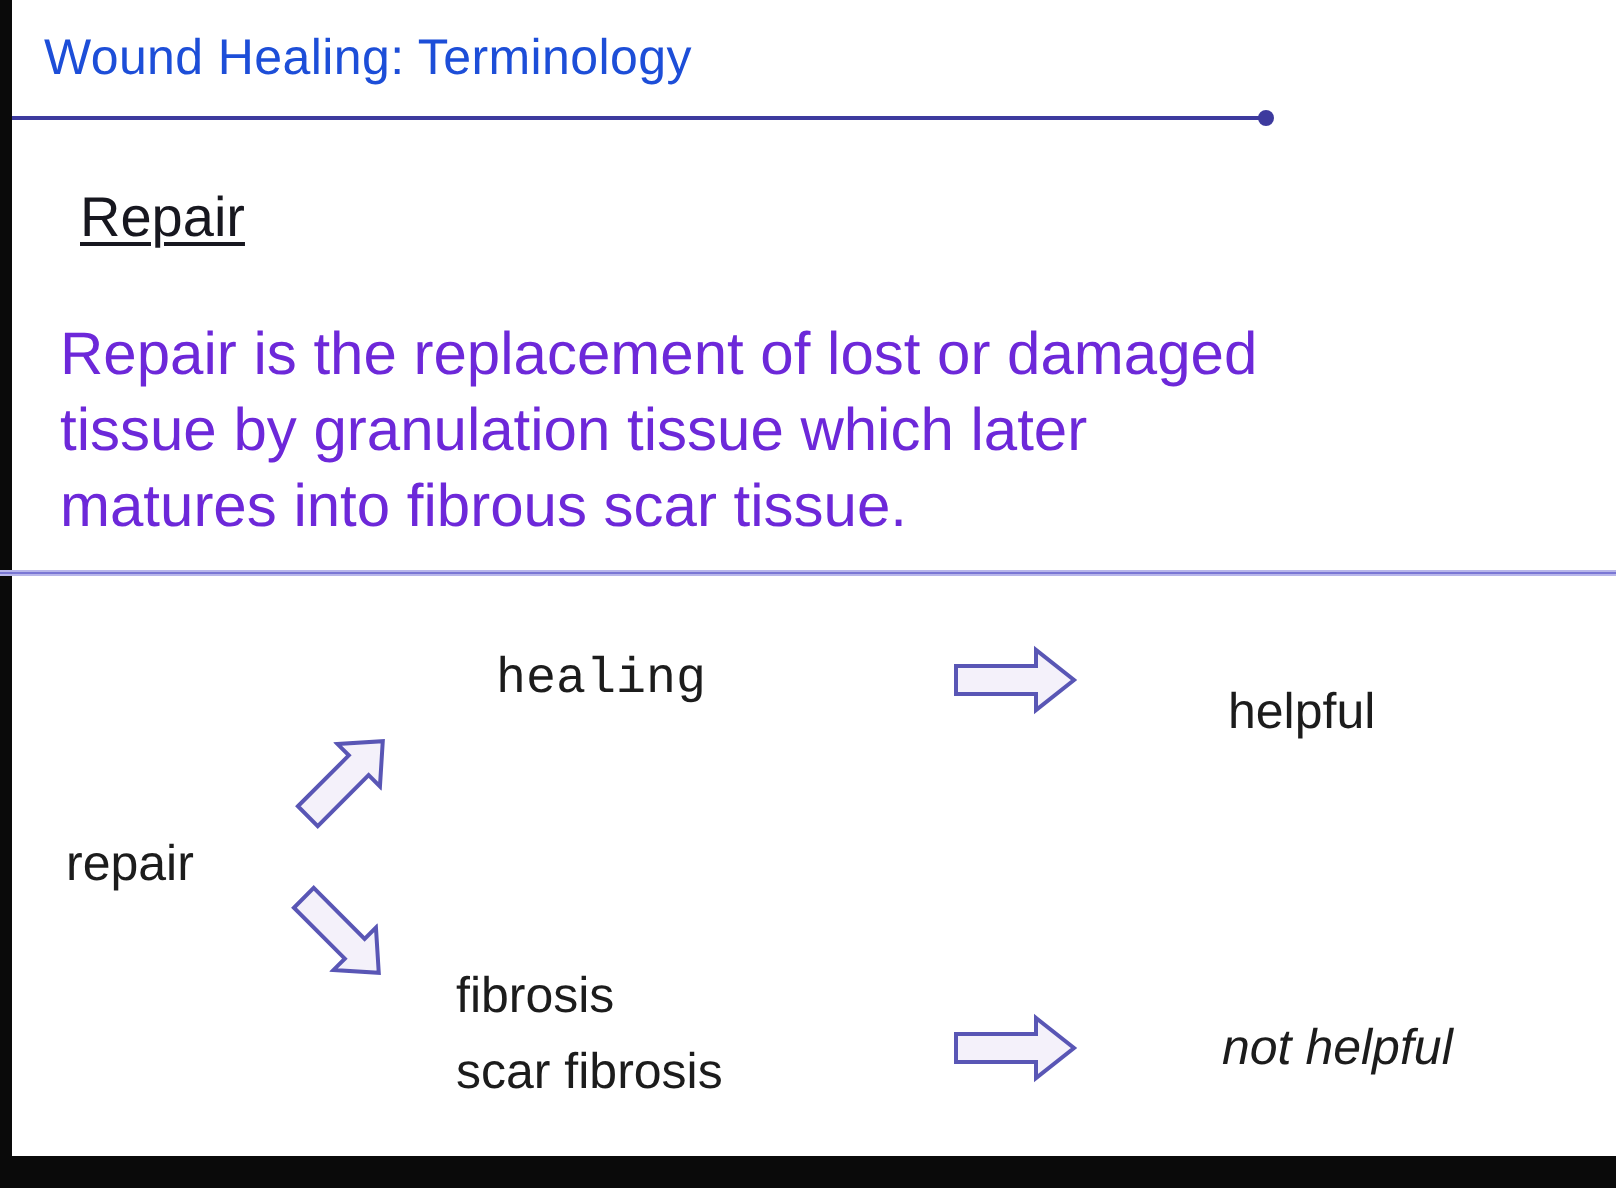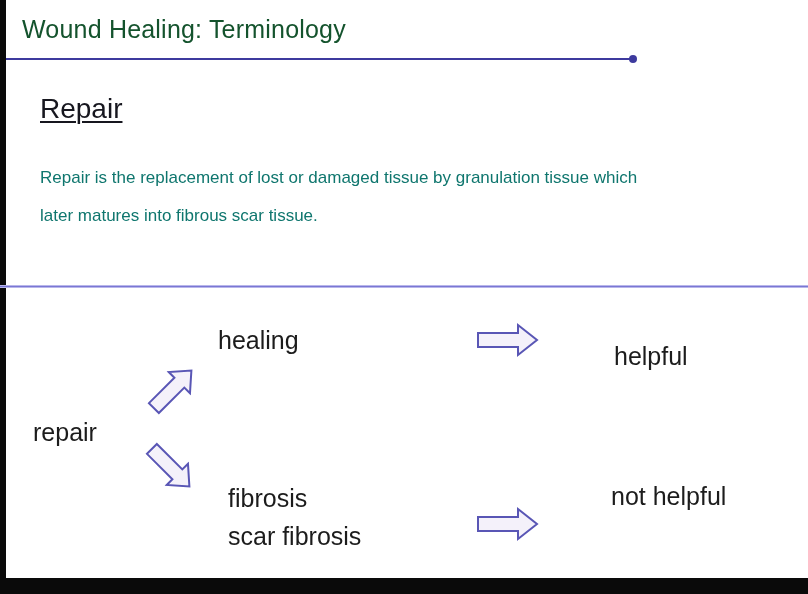--- a/index.html
+++ b/index.html
@@ -18,21 +18,21 @@
     color:var(--text);
     position:relative;
     overflow:hidden;
   }
   .abs{position:absolute;}
   .left-bar{left:0;top:0;width:6px;height:594px;background:var(--letterbox);}
   .bottom-bar{left:0;top:578px;width:808px;height:16px;background:var(--letterbox);}
   .slide-title{
     left:22px;top:13px;
     font-size:25px;line-height:32px;
-    color:#14532d;letter-spacing:0.2px;
+    color:#1d4ed8;letter-spacing:0.2px;
     white-space:nowrap;
   }
   .title-rule{
     left:6px;top:58px;width:628px;height:0;
     border-top:2px solid var(--accent-line);
   }
   .title-rule .dot{
     position:absolute;right:-3px;top:-5px;
     width:8px;height:8px;border-radius:50%;
     background:var(--accent-line);
@@ -40,40 +40,40 @@
   .section-heading{
     left:40px;top:92px;
     font-size:28px;line-height:34px;
     color:#17171f;
     text-decoration:underline;
     text-decoration-thickness:2px;
     text-underline-offset:3px;
     white-space:nowrap;
   }
   .definition{
-    left:40px;top:159px;width:625px;
-    font-size:17px;line-height:38px;
-    color:#0f766e;
+    left:30px;top:159px;width:625px;
+    font-size:30px;line-height:38px;
+    color:#6d28d9;
   }
   .section-divider{
     left:0;top:285px;width:808px;height:1px;
     border-top:1px solid #b8b6ea;
     border-bottom:1px solid #b8b6ea;
     background:var(--divider);
     box-sizing:content-box;
   }
   .dlabel{
     font-size:25px;line-height:32px;
     color:#1c1c1c;white-space:nowrap;
   }
-  .healing-label{left:218px;top:324px;}
+  .healing-label{left:248px;top:324px;font-family:Liberation Mono, monospace;}
   .helpful-label{left:614px;top:340px;}
   .repair-label{left:33px;top:416px;}
   .fibrosis-label{left:228px;top:479px;line-height:38px;white-space:pre-line;}
-  .not-helpful-label{left:611px;top:480px;}
+  .not-helpful-label{left:611px;top:508px;font-style:italic;}
   .arrow{display:block;}
   .arrow-right-1{left:476px;top:322px;}
   .arrow-right-2{left:476px;top:506px;}
   .arrow-up{left:144px;top:372px;transform:rotate(-45deg);}
   .arrow-down{left:142px;top:451px;transform:rotate(45deg);}
   .arrow polygon{
     fill:var(--arrow-fill);
     stroke:var(--arrow-stroke);
     stroke-width:2;
     stroke-linejoin:miter;

